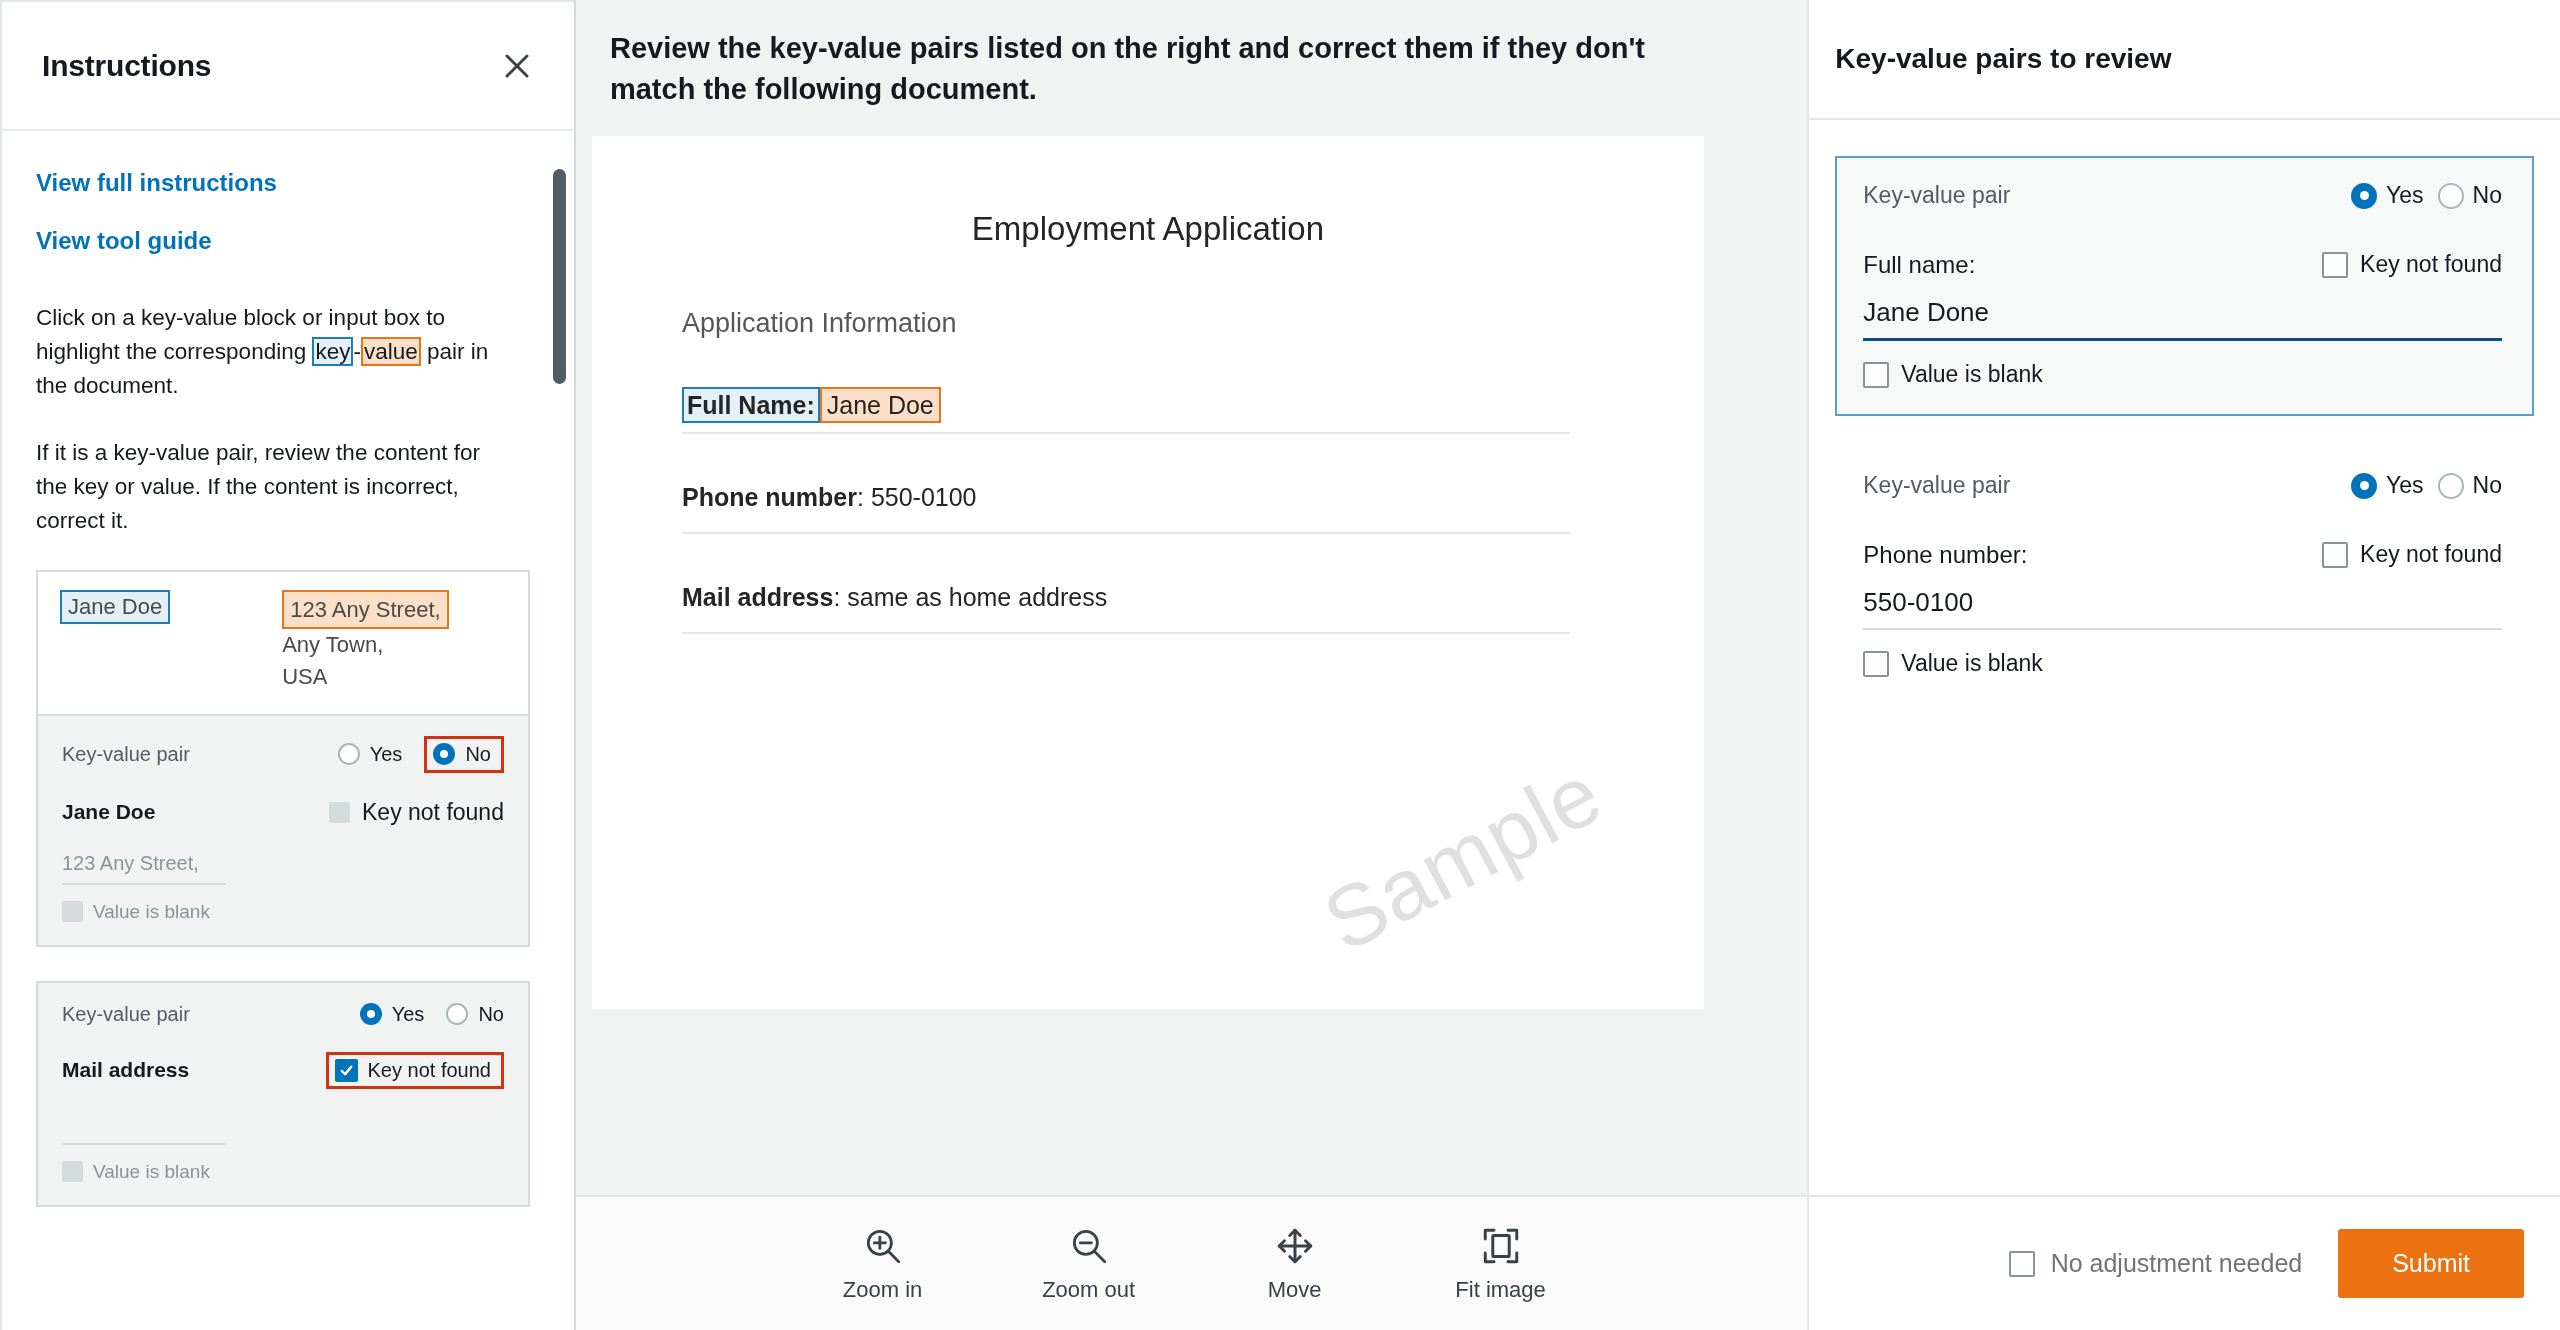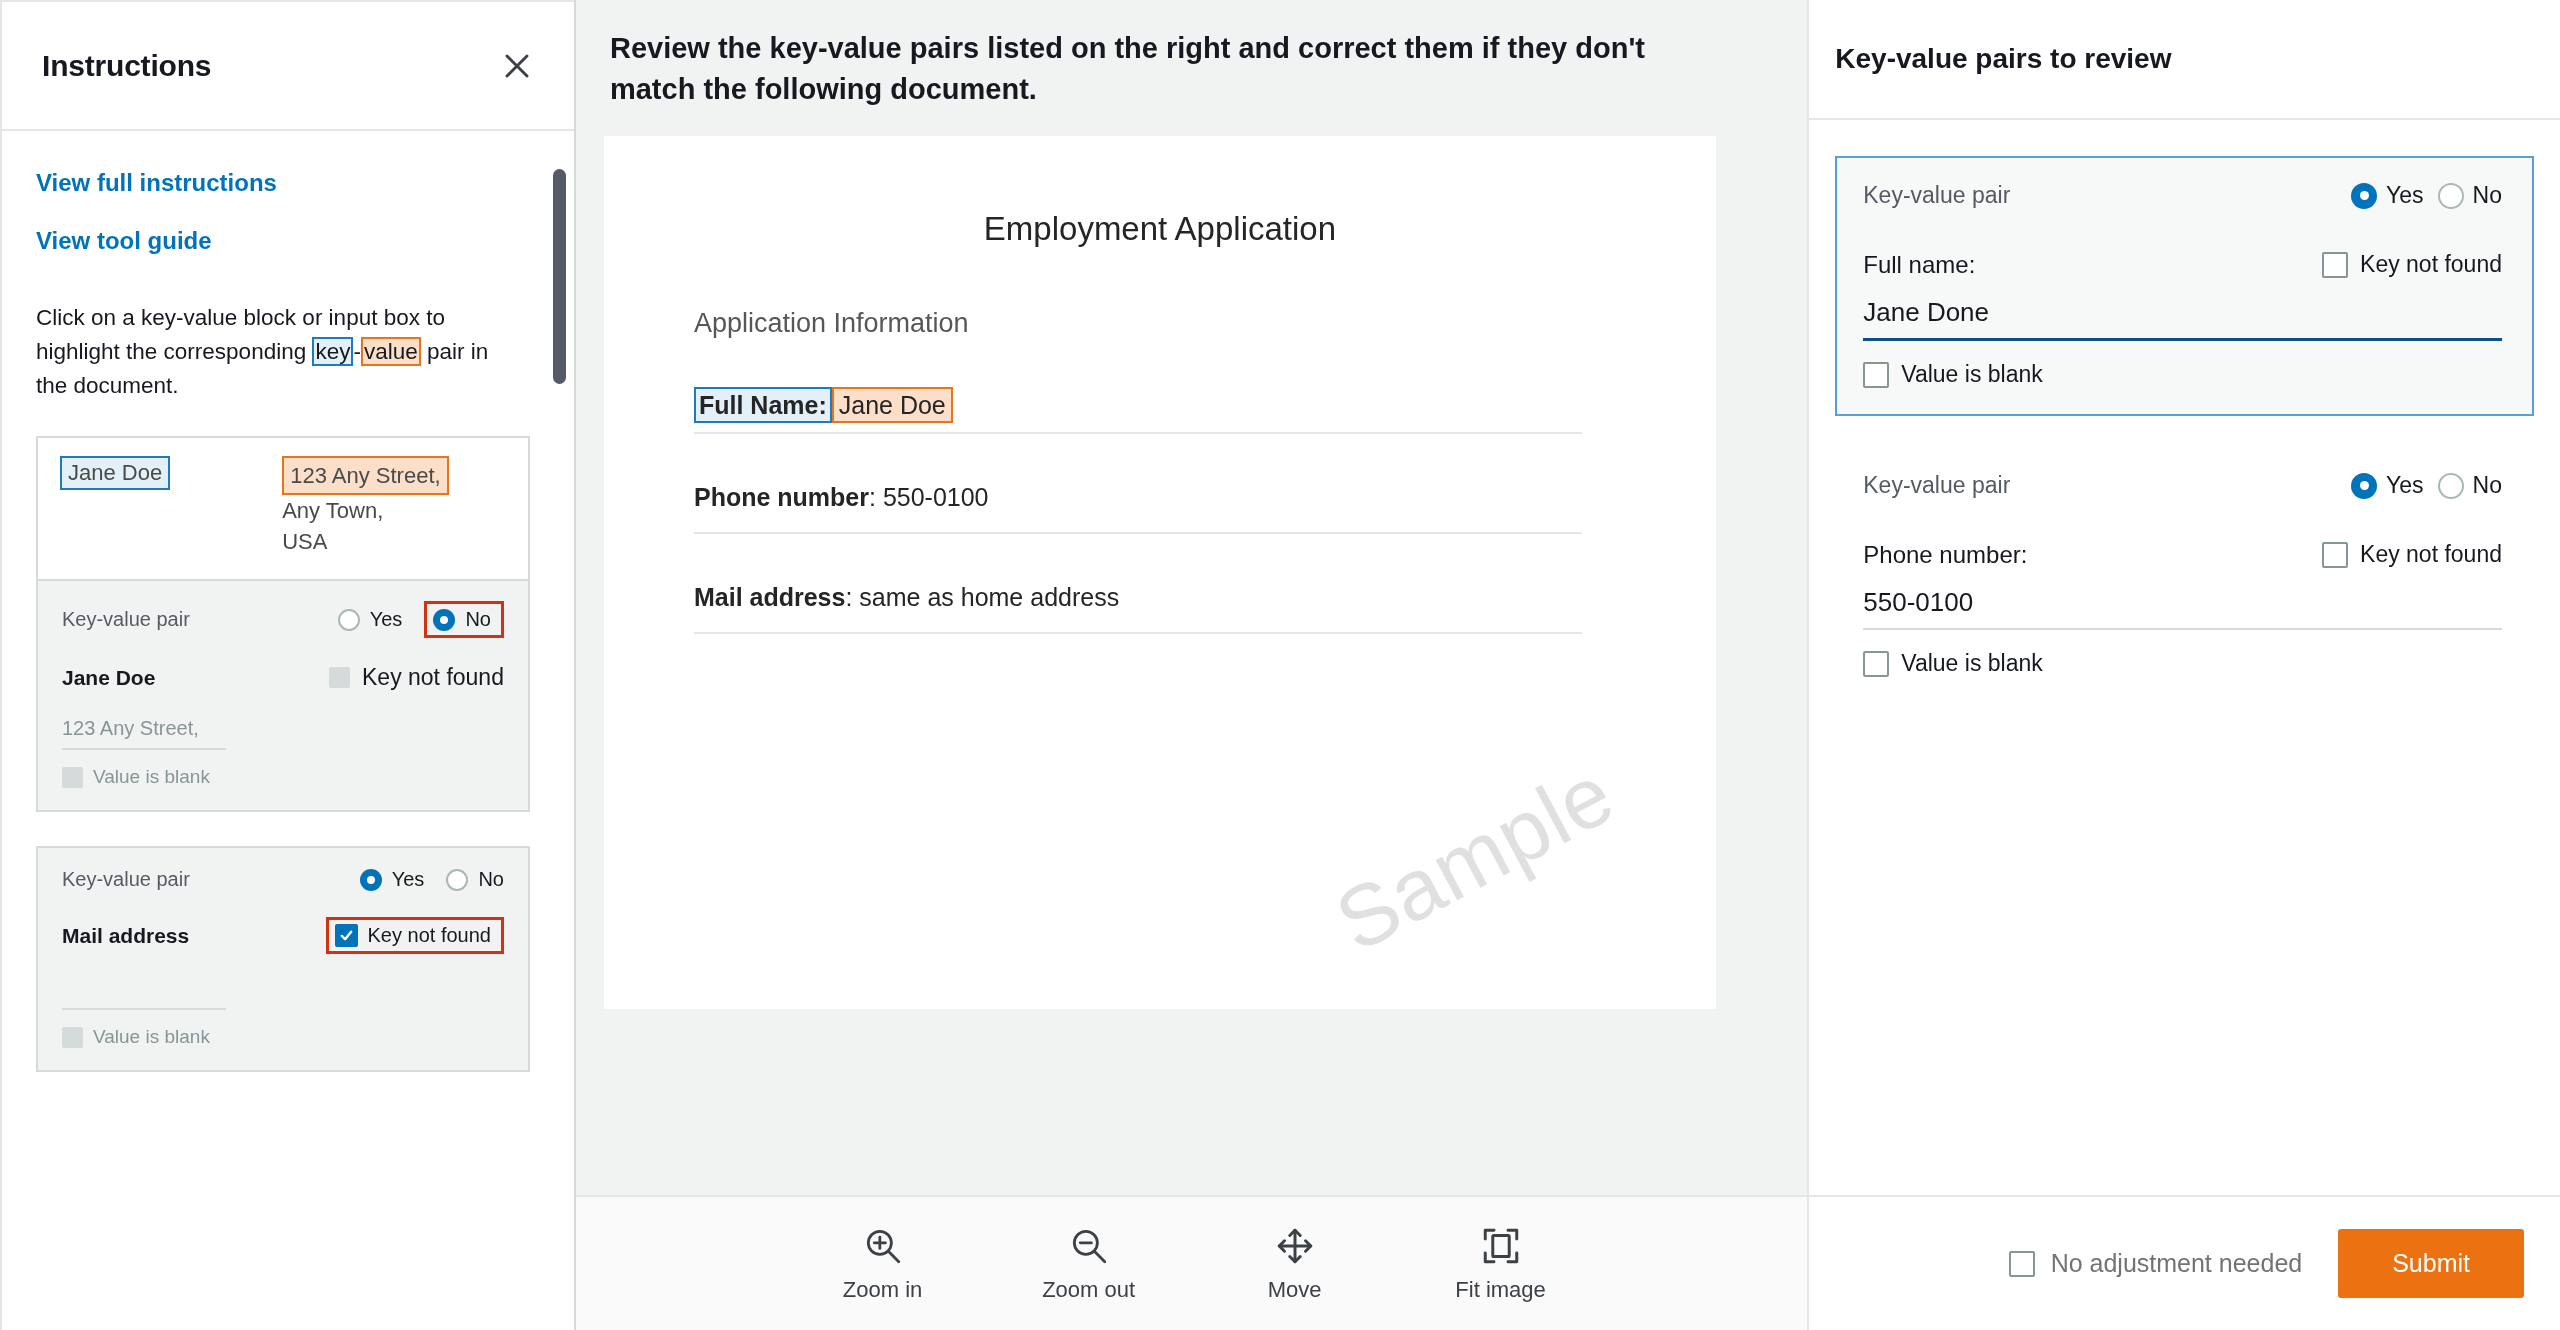--- a/index.html
+++ b/index.html
@@ -220,21 +220,21 @@
   .center-head h2 {
     font-size: 29px;
     font-weight: bold;
     color: #16191f;
     line-height: 1.42;
     max-width: 1110px;
   }
   .doc-area {
     flex: 1;
     position: relative;
-    padding: 0 28px;
+    padding: 0 16px;
   }
   .doc-page {
     background: #fff;
     width: 1112px;
     height: 873px;
     position: relative;
     overflow: hidden;
     padding: 50px 46px 0 46px;
   }
   .doc-title {
@@ -436,20 +436,21 @@
 
     <div class="instr-body">
       <div class="scrollbar-track"></div>
       <div class="scrollbar-thumb"></div>
 
       <a class="link">View full instructions</a>
       <a class="link second">View tool guide</a>
 
       <p class="instr-p"><span>Click on a key-value block or input box to highlight the corresponding </span><span class="hl-key">key</span><span>-</span><span class="hl-val">value</span><span> pair in the document.</span></p>
 
+      <p class="instr-p">If it is a key-value pair, review the content for the key or value. If the content is incorrect, correct it.</p>
 
 
       <div class="ex-card">
         <div class="ex-doc">
           <div class="ex-chip-key">Jane Doe</div>
           <div class="ex-val-wrap">
             <span class="ex-chip-val">123 Any Street,</span><br>
             <span>Any Town,</span><br>
             <span>USA</span>
           </div>

